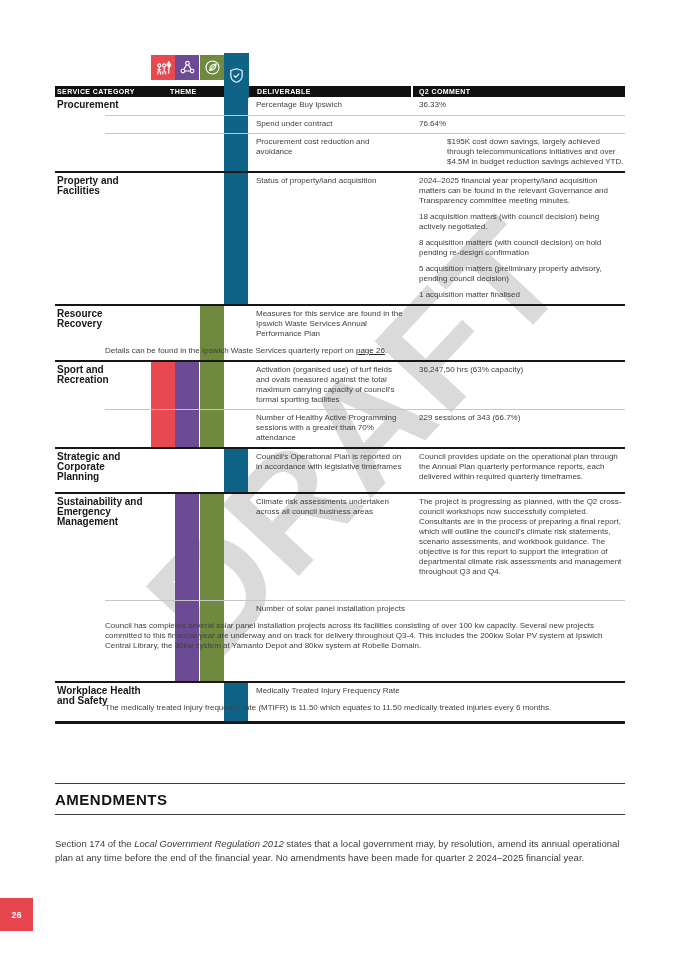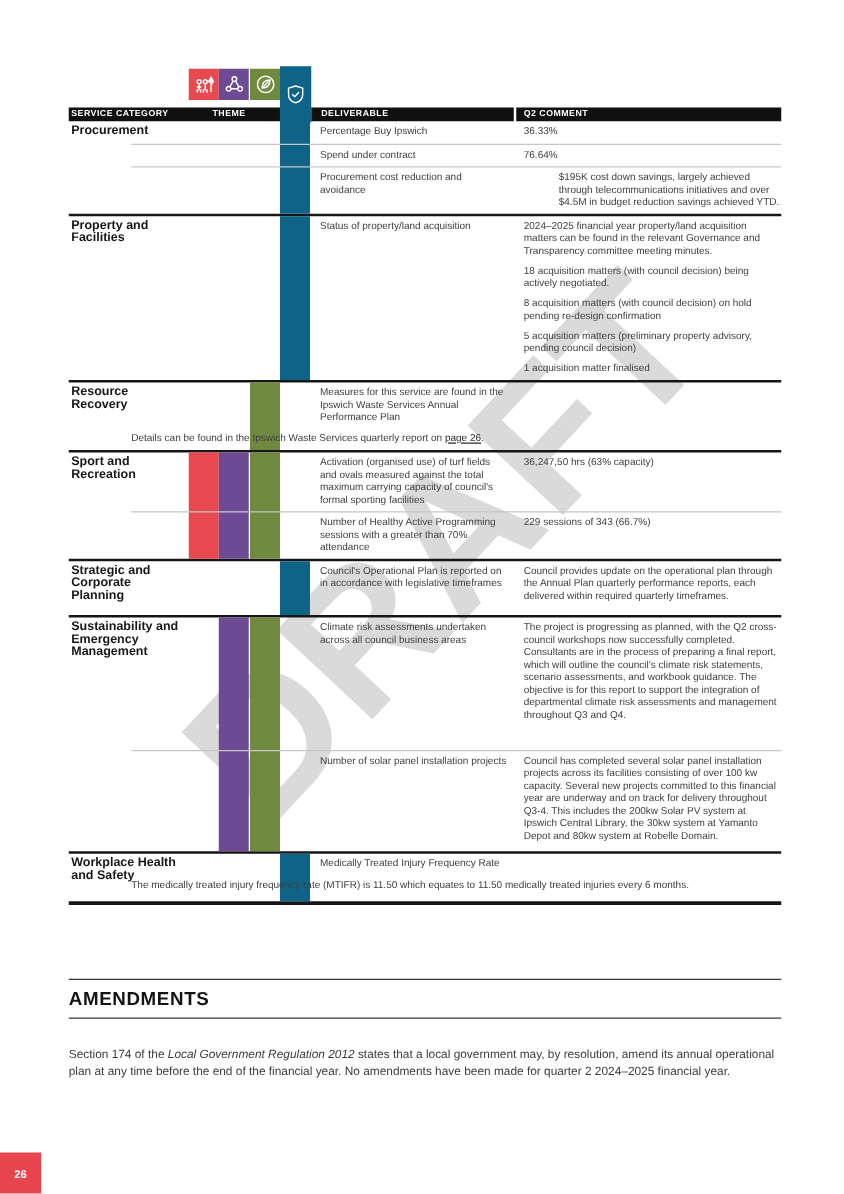--- a/index.html
+++ b/index.html
@@ -52,32 +52,32 @@
   .cell-del{box-sizing:border-box;width:314px;padding:3px 14px 4px 151px;
             font-size:8px;line-height:10px;color:#404040;}
   .cell-com{flex:1;box-sizing:border-box;padding:3px 0 4px 0;
             font-size:8px;line-height:10px;color:#404040;}
   .cell-com p{margin:0 0 6px 0;}
   .cell-com p:last-child{margin-bottom:0;}
   .page-link{font-weight:normal;text-decoration:underline;color:#2b2b2b;}
 
   .rh18{min-height:18px;} .rh34{min-height:34px;gap:28px;} .rh125{min-height:125px;}
   .rh38{min-height:38px;flex-direction:column;} .rh44{min-height:44px;} .rh33{min-height:33px;}
-  .rh43{min-height:43px;} .rh106{min-height:106px;} .rh81{min-height:81px;}
+  .rh43{min-height:43px;} .rh106{min-height:106px;} .rh81{min-height:81px;flex-direction:column;}
   .rh37{min-height:37px;}
 
   
   .amendments{position:absolute;left:55px;top:783px;width:570px;z-index:1;}
   .amend-rule{border:none;border-top:1px solid #3a3a3a;margin:0;}
   .amend-title{font-size:15px;font-weight:bold;letter-spacing:.5px;color:#141414;margin:7px 0 6px 0;}
   .amend-body{margin:22px 0 0 0;font-size:9.5px;line-height:13.5px;color:#3c3c3c;}
   .amend-body .italic{font-style:italic;}
 
   
-  .page-num-box{position:absolute;left:0;top:922px;width:33px;height:33px;
+  .page-num-box{position:absolute;left:0;top:898px;width:33px;height:33px;
                 background:#e8464e;color:#fff;display:flex;align-items:center;justify-content:center;
                 font-size:9px;font-weight:bold;}
 </style>
 </head>
 <body>
 
 <div class="page">
 
   <div class="watermark">DRAFT</div>
 

